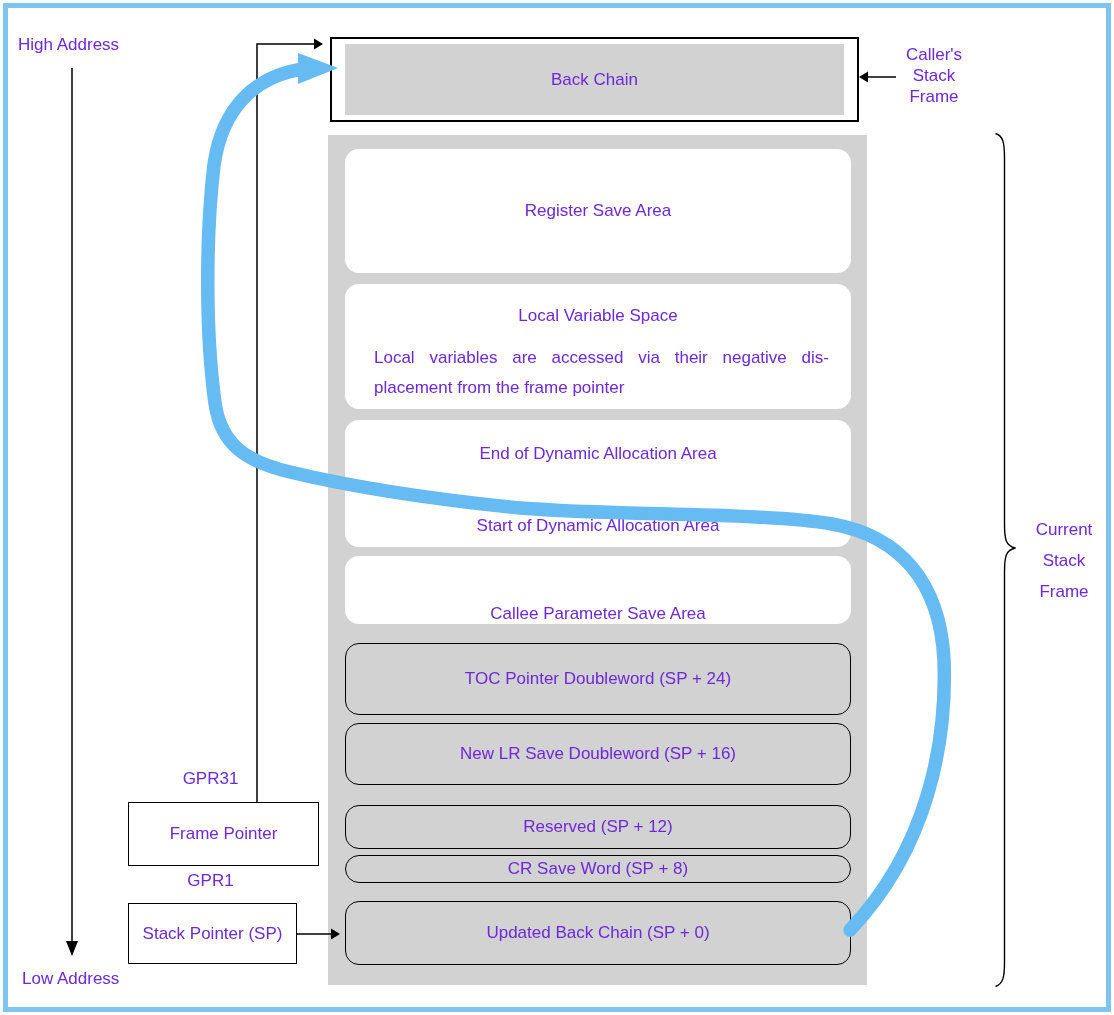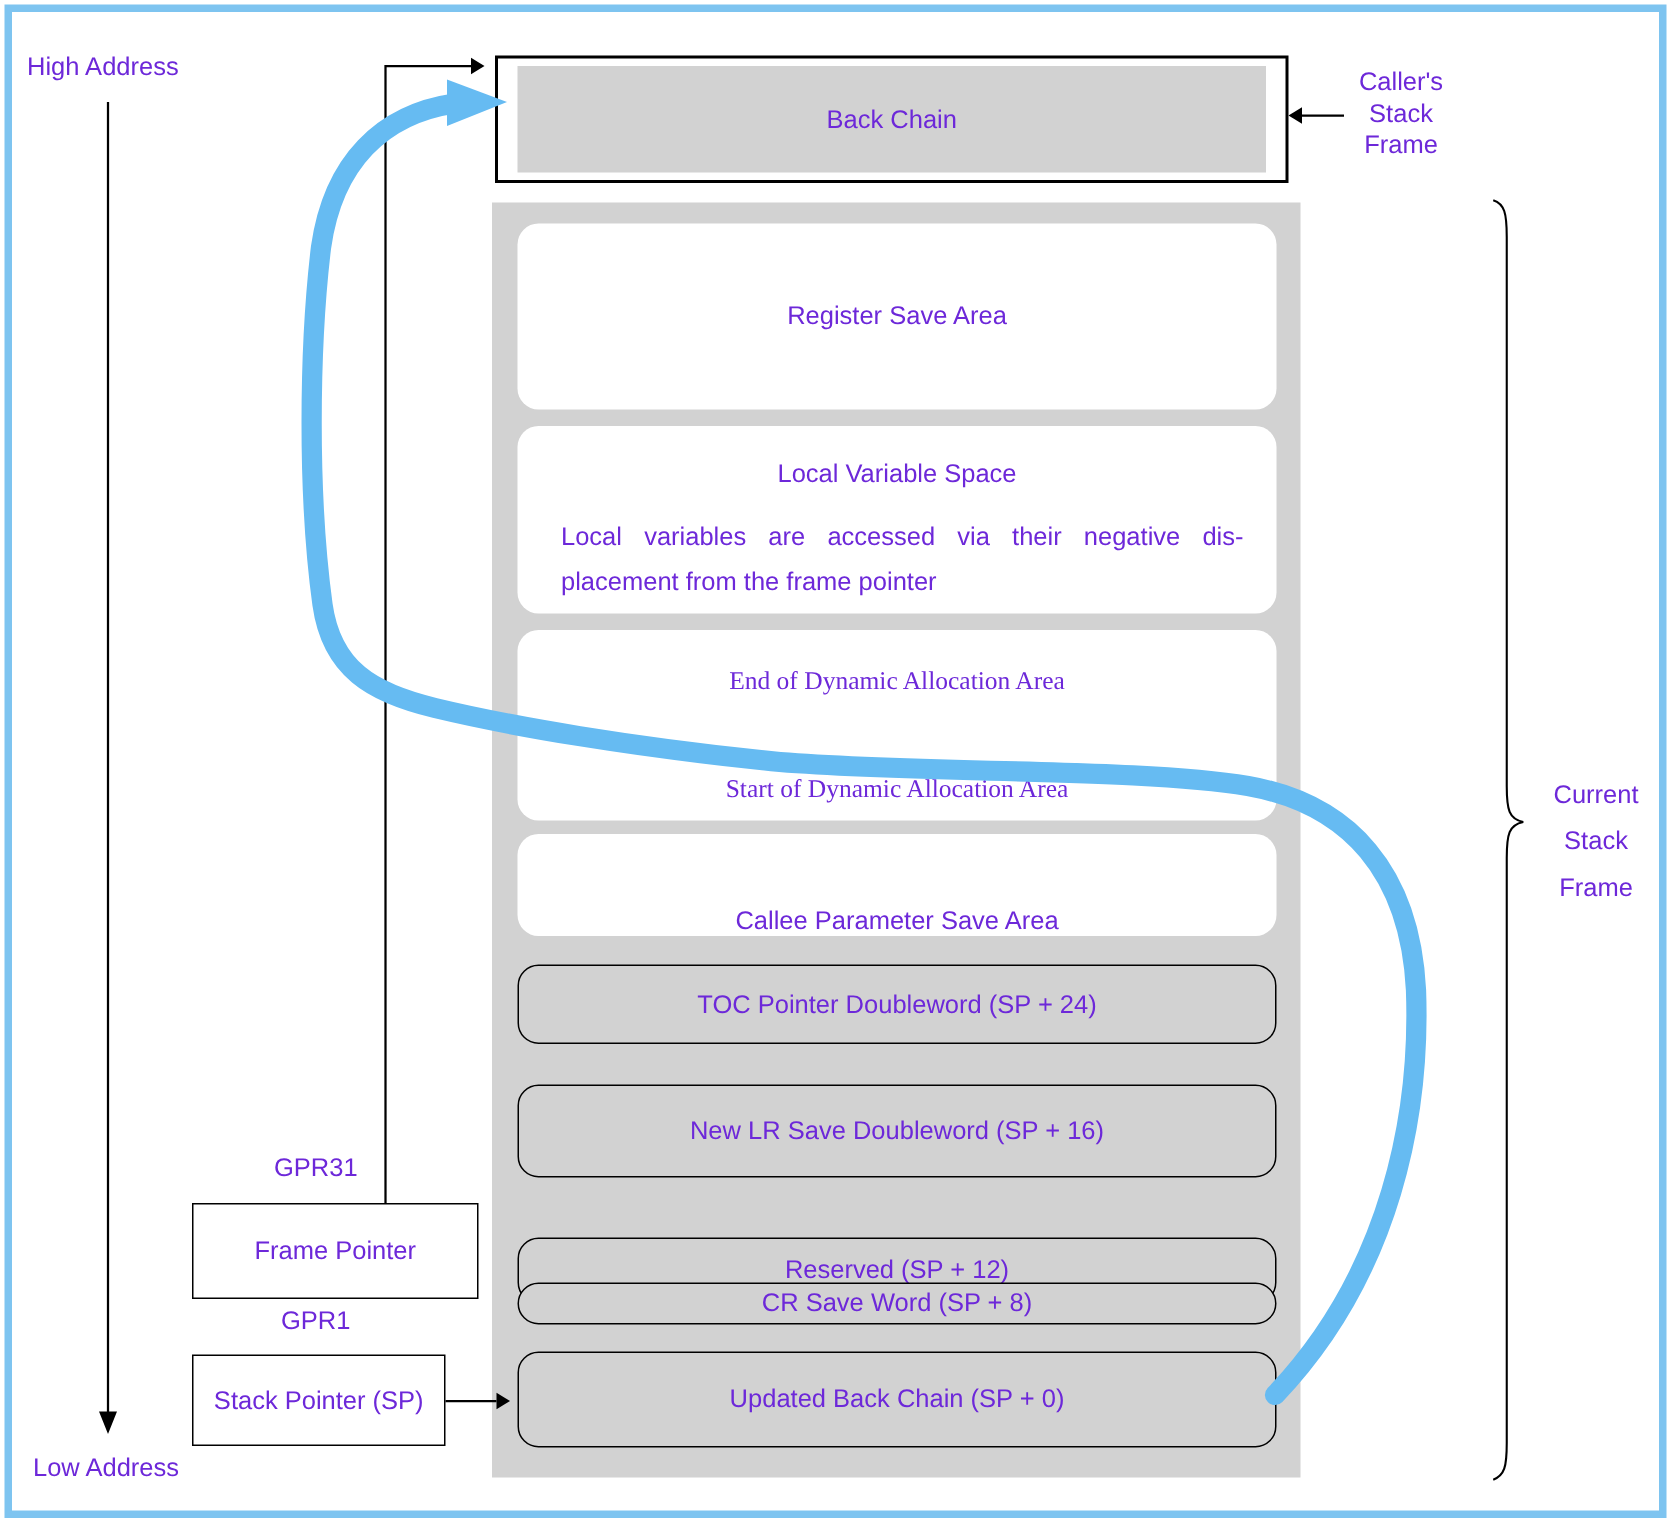--- a/index.html
+++ b/index.html
@@ -14,21 +14,21 @@
   .box-gray{position:absolute;background:#D2D2D2;border:1.5px solid #000;box-sizing:border-box;}
   .vcenter{display:flex;align-items:center;justify-content:center;text-align:center;font-size:17px;}
   .container{position:absolute;left:328px;top:135px;width:539px;height:850px;background:#D2D2D2;}
   .row{left:17px;width:506px;border-radius:14px;}
   #backchain-outer{position:absolute;left:330px;top:37px;width:529px;height:85px;border:2px solid #000;background:#fff;box-sizing:border-box;}
   #backchain-inner{position:absolute;left:13px;top:5px;width:499px;height:71px;background:#D2D2D2;}
   #localvar-title{margin-top:22px;text-align:center;font-size:17px;}
   #localvar-p1{margin:17px 22px 0 29px;font-size:17px;line-height:30px;text-align:justify;text-align-last:justify;}
   #localvar-p2{margin:0 22px 0 29px;font-size:17px;line-height:30px;text-align:left;}
   #dynbox{display:flex;flex-direction:column;justify-content:space-between;box-sizing:border-box;padding:24px 0 11px 0;}
-  #dynbox div{text-align:center;font-size:17px;font-family:Liberation Serif, serif;}
+  #dynbox div{text-align:center;font-size:17px;}
   svg.overlay{position:absolute;left:0;top:0;pointer-events:none;}
 </style>
 </head>
 <body>
 
 <div id="canvas">
 
   <div class="frame-border"></div>
 
   <div class="lbl" style="left:18px;top:35px;">High Address</div>
@@ -56,29 +56,29 @@
 
     <div class="box-white row" id="dynbox" style="top:285px;height:127px;">
       <div>End of Dynamic Allocation Area</div>
       <div>Start of Dynamic Allocation Area</div>
     </div>
 
     <div class="box-white row vcenter" style="top:421px;height:68px;align-items:flex-end;">
       <span>Callee Parameter Save Area</span>
     </div>
 
-    <div class="box-gray row vcenter" style="top:508px;height:53px;">
+    <div class="box-gray row vcenter" style="top:508px;height:72px;">
       <span>TOC Pointer Doubleword (SP + 24)</span>
     </div>
 
     <div class="box-gray row vcenter" style="top:588px;height:62px;">
       <span>New LR Save Doubleword (SP + 16)</span>
     </div>
 
-    <div class="box-gray row vcenter" style="top:670px;height:44px;margin-top:20px;">
+    <div class="box-gray row vcenter" style="top:670px;height:44px;">
       <span>Reserved (SP + 12)</span>
     </div>
 
     <div class="box-gray row vcenter" style="top:720px;height:28px;">
       <span>CR Save Word (SP + 8)</span>
     </div>
 
     <div class="box-gray row vcenter" style="top:766px;height:64px;">
       <span>Updated Back Chain (SP + 0)</span>
     </div>

